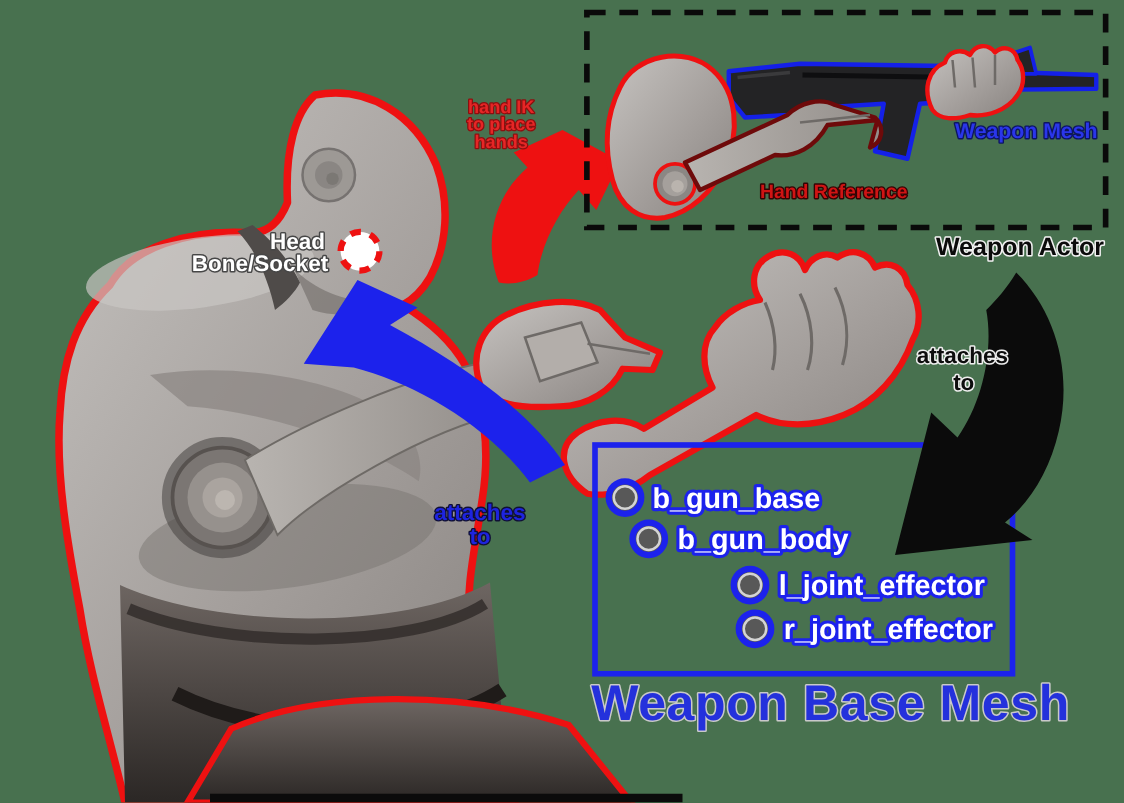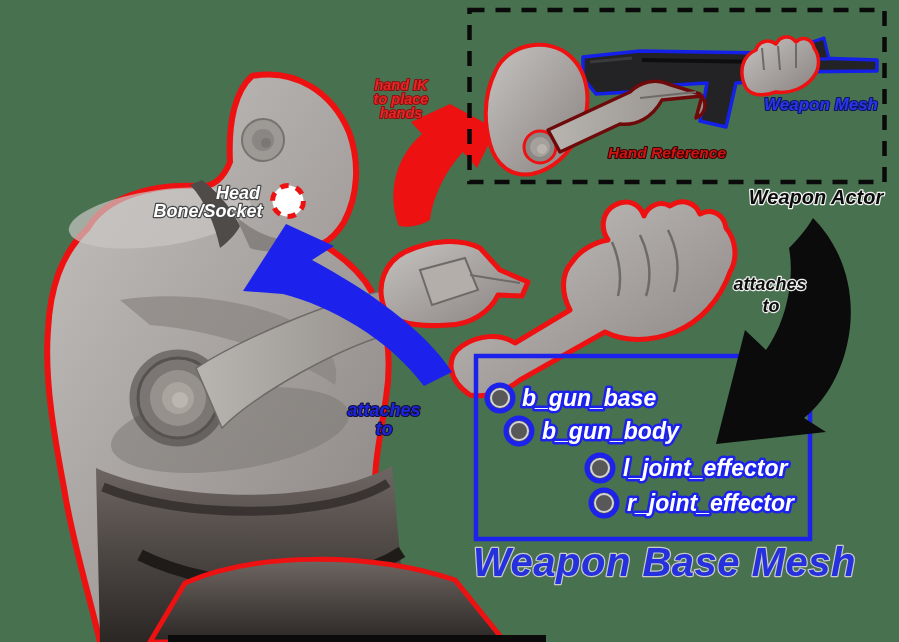--- a/index.html
+++ b/index.html
@@ -1,16 +1,16 @@
 <!DOCTYPE html>
 <html><head>
 <meta charset="utf-8">
 <style>
   html,body{margin:0;padding:0;background:#48714F;}
-  .canvas{position:relative;width:899px;height:642px;overflow:hidden;font-style:italic;}
+  .canvas{position:relative;width:899px;height:642px;overflow:hidden;}
   svg{display:block;}
   text{font-family:"Liberation Sans",sans-serif;font-weight:bold;}
   .bone-label{font-size:23px;fill:#ffffff;stroke:#1c22ec;stroke-width:5px;paint-order:stroke;stroke-linejoin:round;}
   .title-blue{font-size:40px;fill:#2431dc;stroke:#c9c9c9;stroke-width:2.4px;paint-order:stroke;stroke-linejoin:round;letter-spacing:.5px;}
   .red-note{font-size:14.5px;fill:#e62626;stroke:#8c0f0f;stroke-width:2px;paint-order:stroke;stroke-linejoin:round;}
   .white-note{font-size:18px;fill:#ffffff;stroke:#474747;stroke-width:2.4px;paint-order:stroke;stroke-linejoin:round;}
   .blue-note{font-size:18px;fill:#1e24df;stroke:#101035;stroke-width:2.2px;paint-order:stroke;stroke-linejoin:round;}
   .black-note{font-size:18px;fill:#0d0d0d;stroke:#eeeeee;stroke-width:2.4px;paint-order:stroke;stroke-linejoin:round;}
   .mesh-label{font-size:17px;fill:#2a36ea;stroke:#0d1560;stroke-width:2.2px;paint-order:stroke;stroke-linejoin:round;}
   .handref-label{font-size:15.5px;fill:#d01414;stroke:#330404;stroke-width:2.2px;paint-order:stroke;stroke-linejoin:round;}

